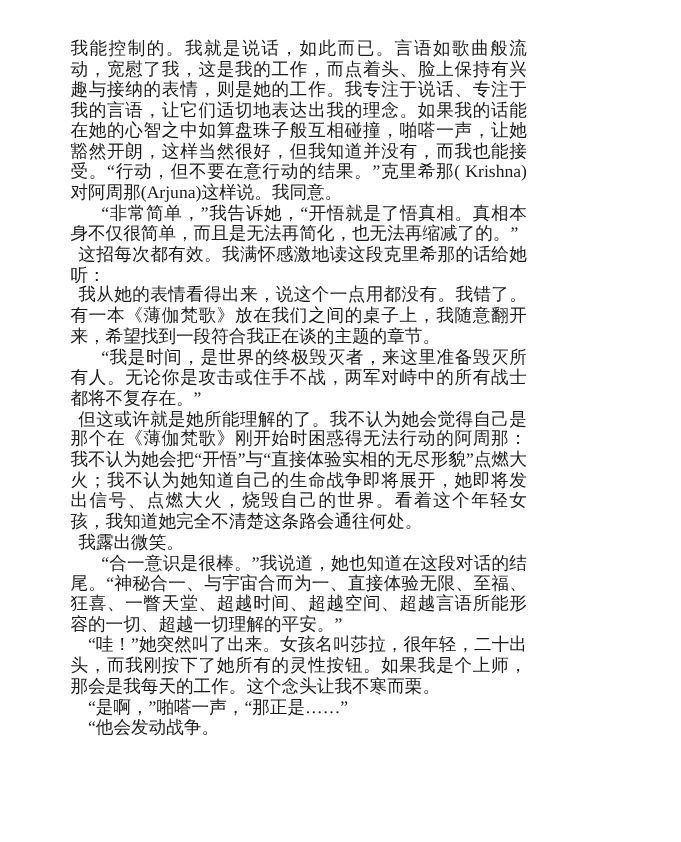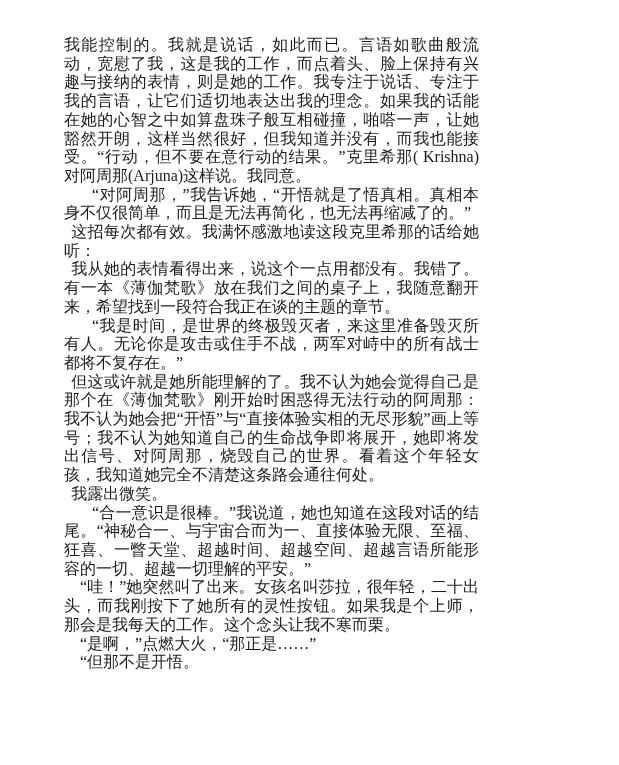--- a/index.html
+++ b/index.html
@@ -28,23 +28,23 @@
   .indent-0  { text-indent: 0; }
   .indent-sm { text-indent: 0.45em; }
   .indent-md { text-indent: 1em; }
   .indent-lg { text-indent: 1.75em; }
 </style>
 </head>
 <body>
 
 <div class="page">
   <p class="indent-0">我能控制的。我就是说话，如此而已。言语如歌曲般流动，宽慰了我，这是我的工作，而点着头、脸上保持有兴趣与接纳的表情，则是她的工作。我专注于说话、专注于我的言语，让它们适切地表达出我的理念。如果我的话能在她的心智之中如算盘珠子般互相碰撞，啪嗒一声，让她豁然开朗，这样当然很好，但我知道并没有，而我也能接受。“行动，但不要在意行动的结果。”克里希那( Krishna)对阿周那(Arjuna)这样说。我同意。</p>
-  <p class="indent-lg">“对阿周那，”我告诉她，“开悟就是了悟真相。真相本身不仅很简单，而且是无法再简化，也无法再缩减了的。”</p>
+  <p class="indent-lg">“非常简单，”我告诉她，“开悟就是了悟真相。真相本身不仅很简单，而且是无法再简化，也无法再缩减了的。”</p>
   <p class="indent-sm">这招每次都有效。我满怀感激地读这段克里希那的话给她听：</p>
   <p class="indent-sm">我从她的表情看得出来，说这个一点用都没有。我错了。有一本《薄伽梵歌》放在我们之间的桌子上，我随意翻开来，希望找到一段符合我正在谈的主题的章节。</p>
   <p class="indent-lg">“我是时间，是世界的终极毁灭者，来这里准备毁灭所有人。无论你是攻击或住手不战，两军对峙中的所有战士都将不复存在。”</p>
-  <p class="indent-sm">但这或许就是她所能理解的了。我不认为她会觉得自己是那个在《薄伽梵歌》刚开始时困惑得无法行动的阿周那：我不认为她会把“开悟”与“直接体验实相的无尽形貌”画上等号；我不认为她知道自己的生命战争即将展开，她即将发出信号、对阿周那，烧毁自己的世界。看着这个年轻女孩，我知道她完全不清楚这条路会通往何处。</p>
+  <p class="indent-sm">但这或许就是她所能理解的了。我不认为她会觉得自己是那个在《薄伽梵歌》刚开始时困惑得无法行动的阿周那：我不认为她会把“开悟”与“直接体验实相的无尽形貌”点燃大火；我不认为她知道自己的生命战争即将展开，她即将发出信号、点燃大火，烧毁自己的世界。看着这个年轻女孩，我知道她完全不清楚这条路会通往何处。</p>
   <p class="indent-sm">我露出微笑。</p>
   <p class="indent-lg">“合一意识是很棒。”我说道，她也知道在这段对话的结尾。“神秘合一、与宇宙合而为一、直接体验无限、至福、狂喜、一瞥天堂、超越时间、超越空间、超越言语所能形容的一切、超越一切理解的平安。”</p>
   <p class="indent-md">“哇！”她突然叫了出来。女孩名叫莎拉，很年轻，二十出头，而我刚按下了她所有的灵性按钮。如果我是个上师，那会是我每天的工作。这个念头让我不寒而栗。</p>
-  <p class="indent-md">“是啊，”点燃大火，“那正是……”</p>
-  <p class="indent-md">“但那不是开悟。</p>
+  <p class="indent-md">“是啊，”啪嗒一声，“那正是……”</p>
+  <p class="indent-md">“他会发动战争。</p>
 </div>
 
 </body></html>

